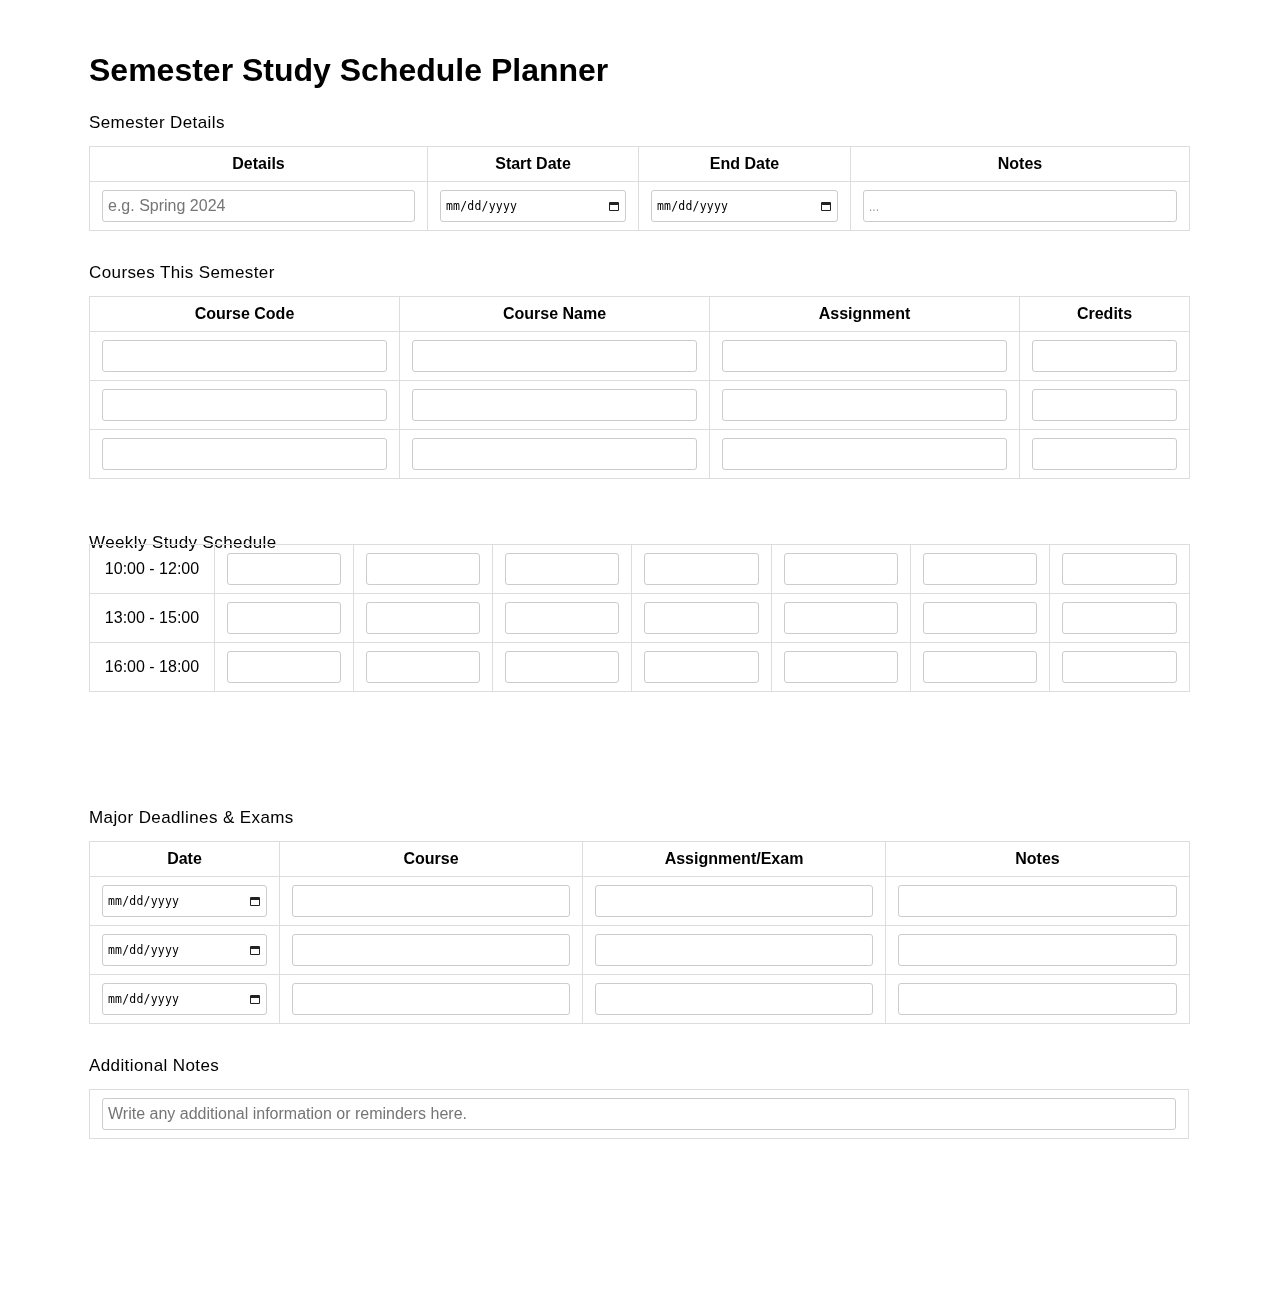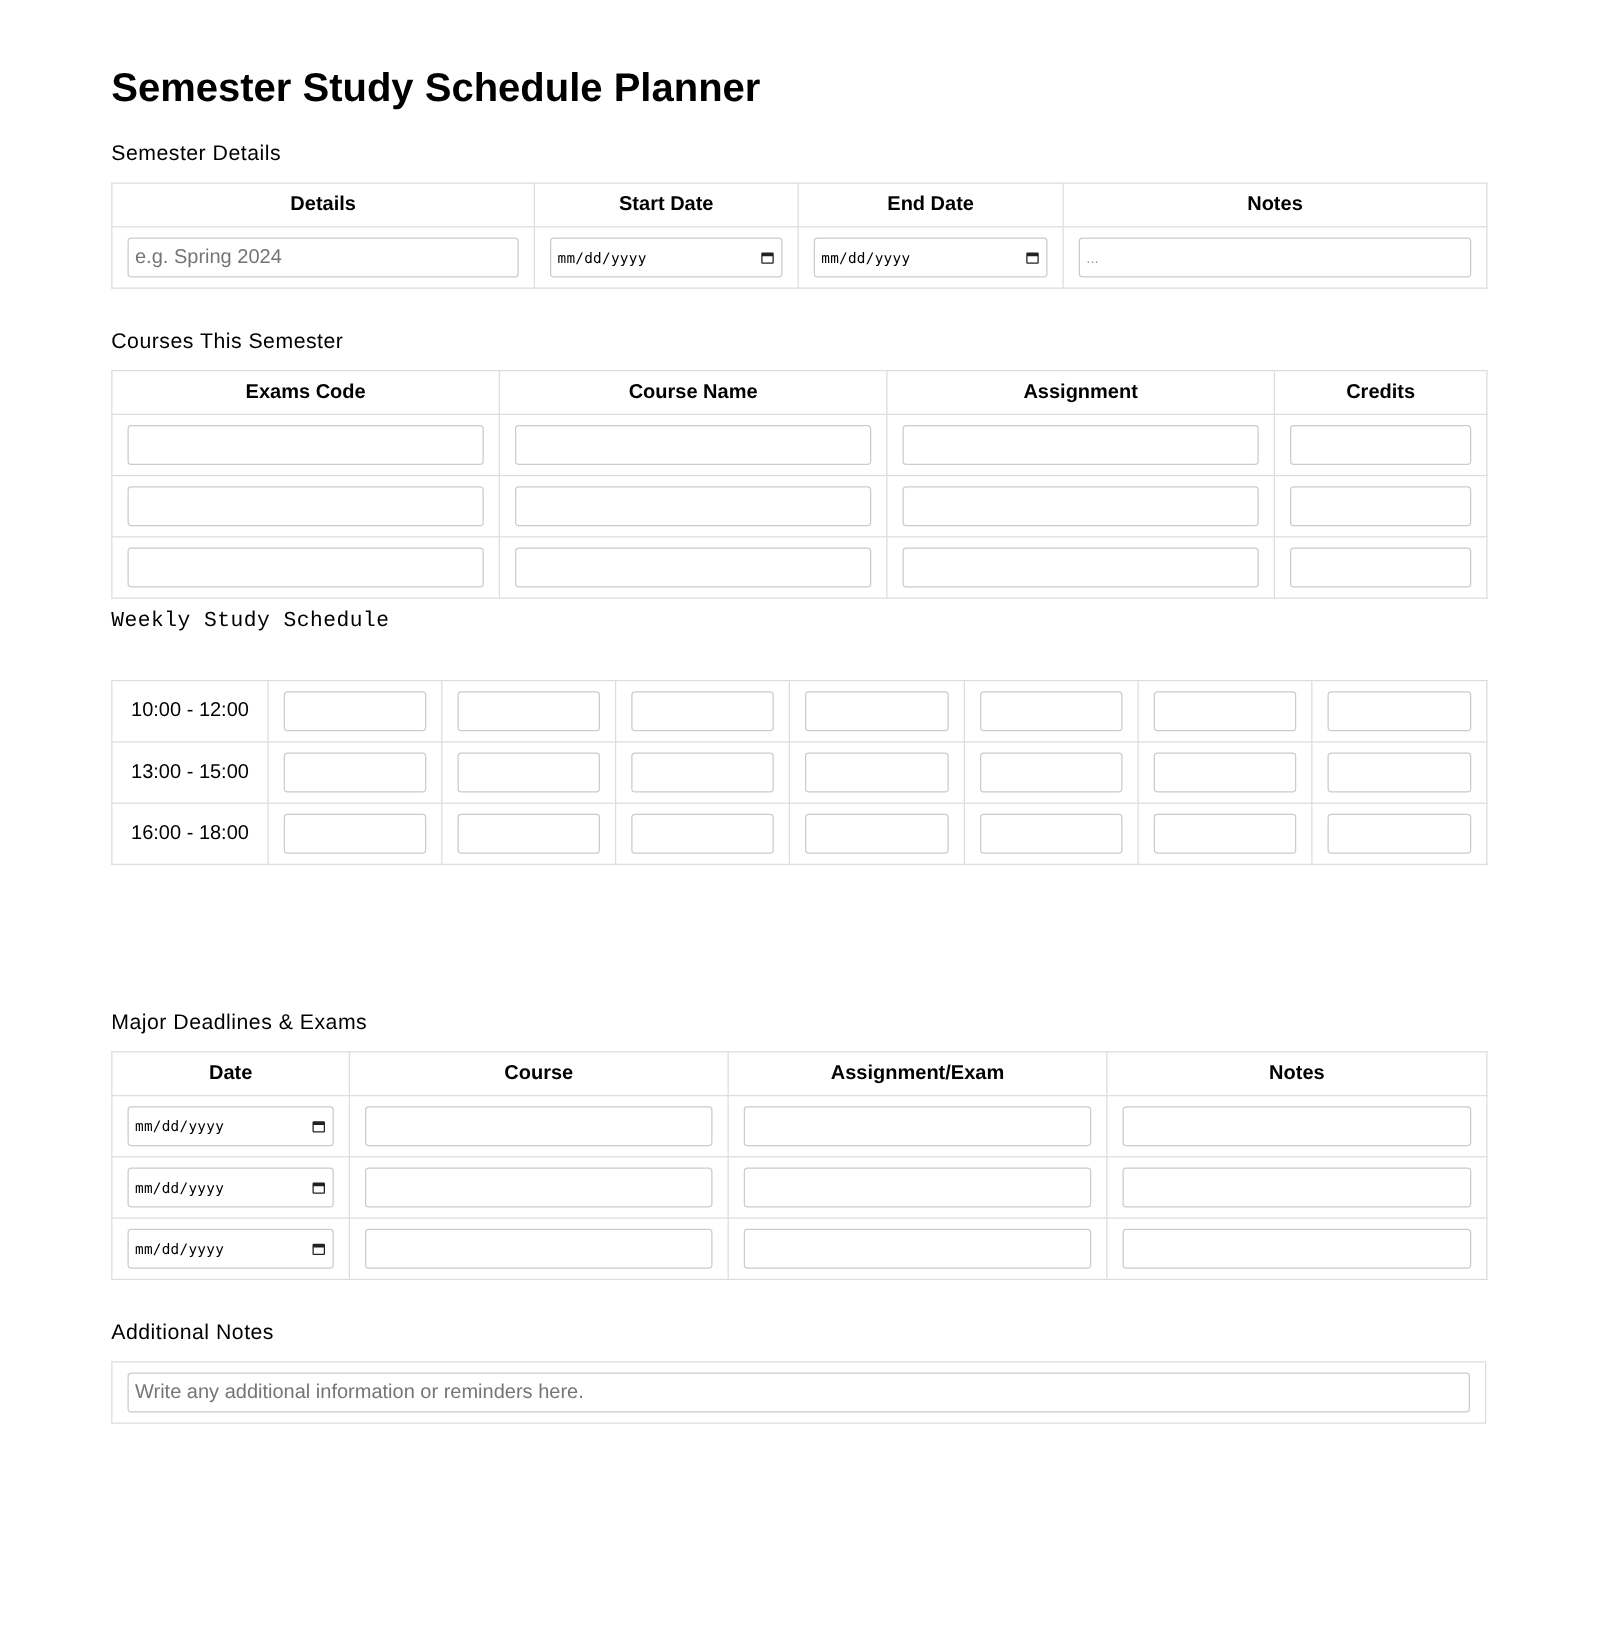--- a/index.html
+++ b/index.html
@@ -90,21 +90,21 @@
   <h2 class="section-title" style="top:263px;">Courses This Semester</h2>
   <table style="top:296px;">
     <colgroup>
         <col style="width:310px">
         <col style="width:310px">
         <col style="width:310px">
         <col style="width:170px">
       </colgroup>
     <tbody>
         <tr>
-      <th>Exams Code</th>
+      <th>Course Code</th>
       <th>Course Name</th>
       <th>Assignment</th>
       <th>Credits</th>
     </tr>
     <tr>
       <td><input class="txt" type="text" value="" style=""></td>
       <td><input class="txt" type="text" value="" style=""></td>
       <td><input class="txt" type="text" value="" style=""></td>
       <td><input class="txt" type="text" value="" style=""></td>
     </tr>
@@ -116,21 +116,21 @@
     </tr>
     <tr>
       <td><input class="txt" type="text" value="" style=""></td>
       <td><input class="txt" type="text" value="" style=""></td>
       <td><input class="txt" type="text" value="" style=""></td>
       <td><input class="txt" type="text" value="" style=""></td>
     </tr>
   </tbody>
     </table>
 
-  <h2 class="section-title" style="top:488px;font-family:Liberation Mono, monospace;">Weekly Study Schedule</h2>
+  <h2 class="section-title" style="top:533px;">Weekly Study Schedule</h2>
   <table style="top:544px;">
     <colgroup>
       <col style="width:125px">
         <col style="width:139px">
         <col style="width:139px">
         <col style="width:139px">
       <col style="width:140px">
         <col style="width:139px">
         <col style="width:139px">
         <col style="width:140px">

